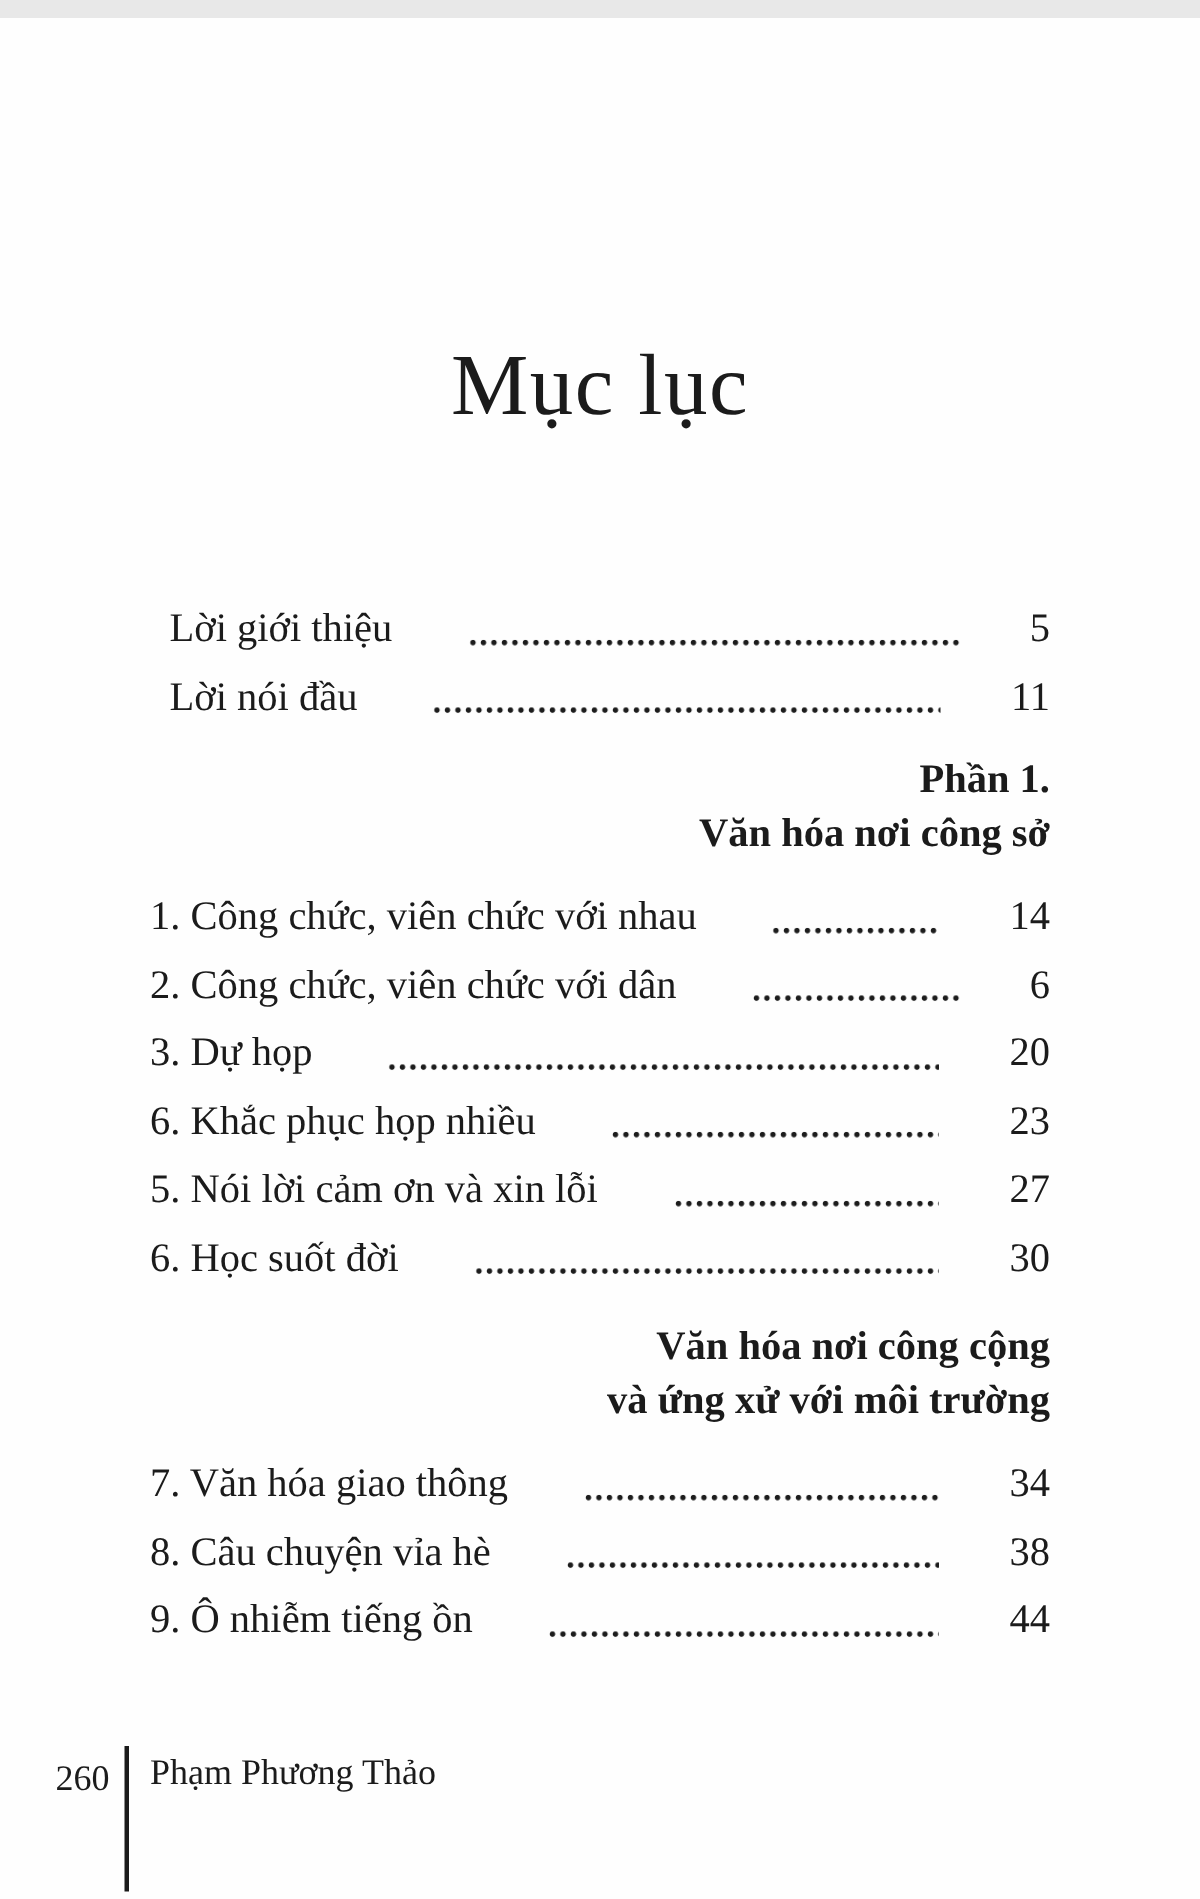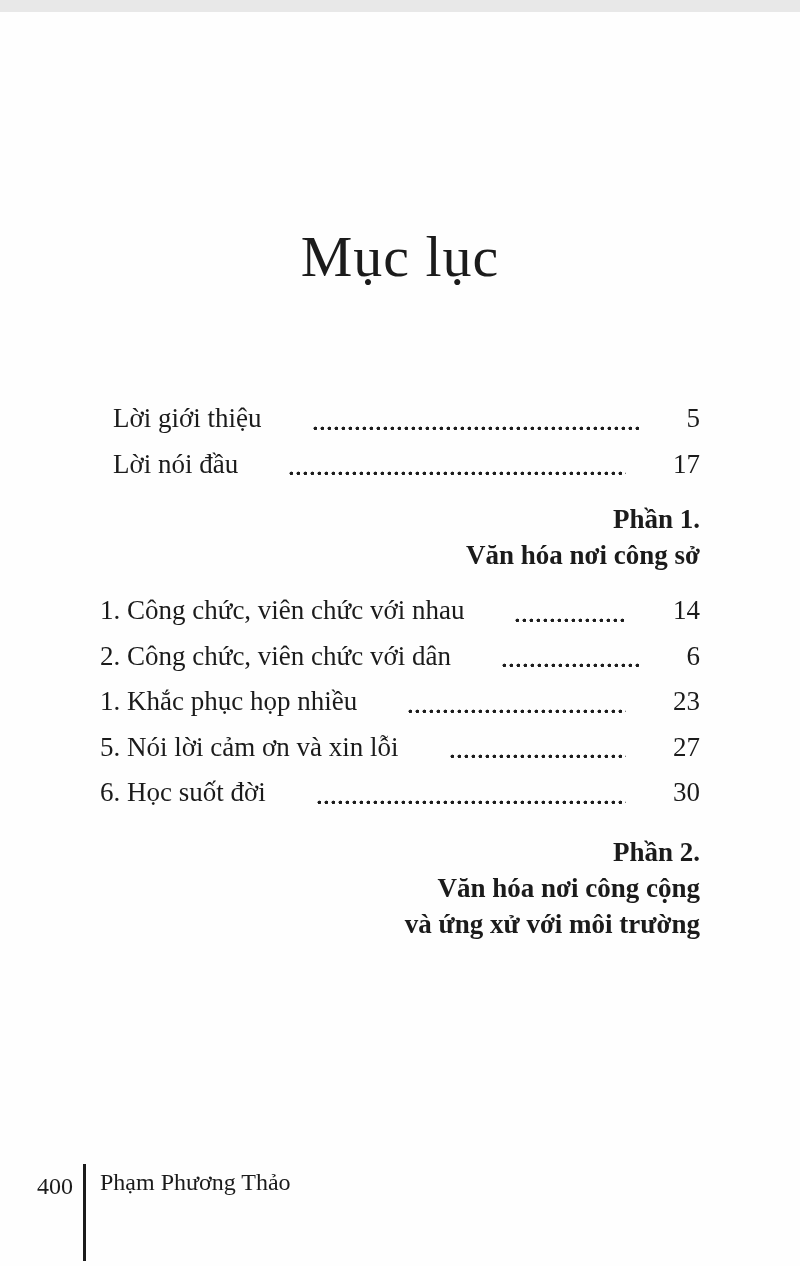--- a/index.html
+++ b/index.html
@@ -108,64 +108,85 @@
 
     <div class="toc-front">
       <div class="toc-row">
         <span class="toc-label">Lời giới thiệu</span>
         <span class="dot-leader"></span>
         <span class="toc-page">5</span>
       </div>
       <div class="toc-row">
         <span class="toc-label">Lời nói đầu</span>
         <span class="dot-leader"></span>
-        <span class="toc-page">17</span>
+        <span class="toc-page">11</span>
       </div>
     </div>
 
     <div class="part-heading first">
       <div>Phần 1.</div>
       <div>Văn hóa nơi công sở</div>
     </div>
 
     <div>
       <div class="toc-row">
         <span class="toc-label">1. Công chức, viên chức với nhau</span>
         <span class="dot-leader"></span>
         <span class="toc-page">14</span>
       </div>
       <div class="toc-row">
         <span class="toc-label">2. Công chức, viên chức với dân</span>
         <span class="dot-leader"></span>
         <span class="toc-page">6</span>
       </div>
       <div class="toc-row">
-        <span class="toc-label">1. Khắc phục họp nhiều</span>
+        <span class="toc-label">3. Dự họp</span>
+        <span class="dot-leader"></span>
+        <span class="toc-page">20</span>
+      </div>
+      <div class="toc-row">
+        <span class="toc-label">6. Khắc phục họp nhiều</span>
         <span class="dot-leader"></span>
         <span class="toc-page">23</span>
       </div>
       <div class="toc-row">
         <span class="toc-label">5. Nói lời cảm ơn và xin lỗi</span>
         <span class="dot-leader"></span>
         <span class="toc-page">27</span>
       </div>
       <div class="toc-row">
         <span class="toc-label">6. Học suốt đời</span>
         <span class="dot-leader"></span>
         <span class="toc-page">30</span>
       </div>
     </div>
 
     <div class="part-heading second">
-      <div>Phần 2.</div>
       <div>Văn hóa nơi công cộng</div>
       <div>và ứng xử với môi trường</div>
     </div>
 
+    <div>
+      <div class="toc-row">
+        <span class="toc-label">7. Văn hóa giao thông</span>
+        <span class="dot-leader"></span>
+        <span class="toc-page">34</span>
+      </div>
+      <div class="toc-row">
+        <span class="toc-label">8. Câu chuyện vỉa hè</span>
+        <span class="dot-leader"></span>
+        <span class="toc-page">38</span>
+      </div>
+      <div class="toc-row">
+        <span class="toc-label">9. Ô nhiễm tiếng ồn</span>
+        <span class="dot-leader"></span>
+        <span class="toc-page">44</span>
+      </div>
+    </div>
 
   </div>
 
   <div class="footer">
-    <span class="footer-page-number">400</span>
+    <span class="footer-page-number">260</span>
     <span class="footer-divider"></span>
     <span class="footer-author">Phạm Phương Thảo</span>
   </div>
 </div>
 
 </body></html>

